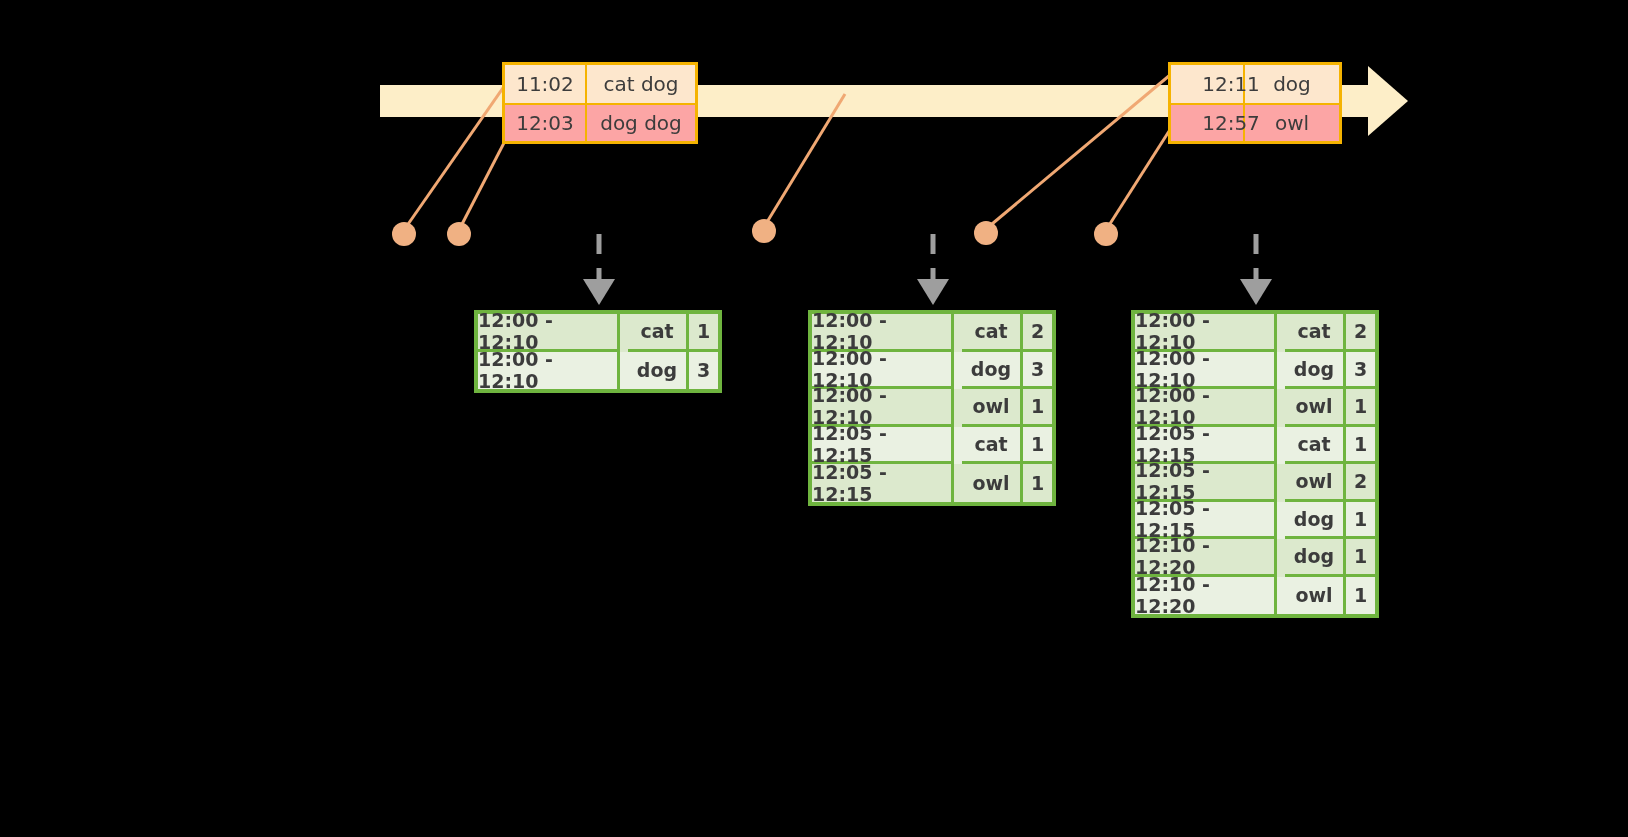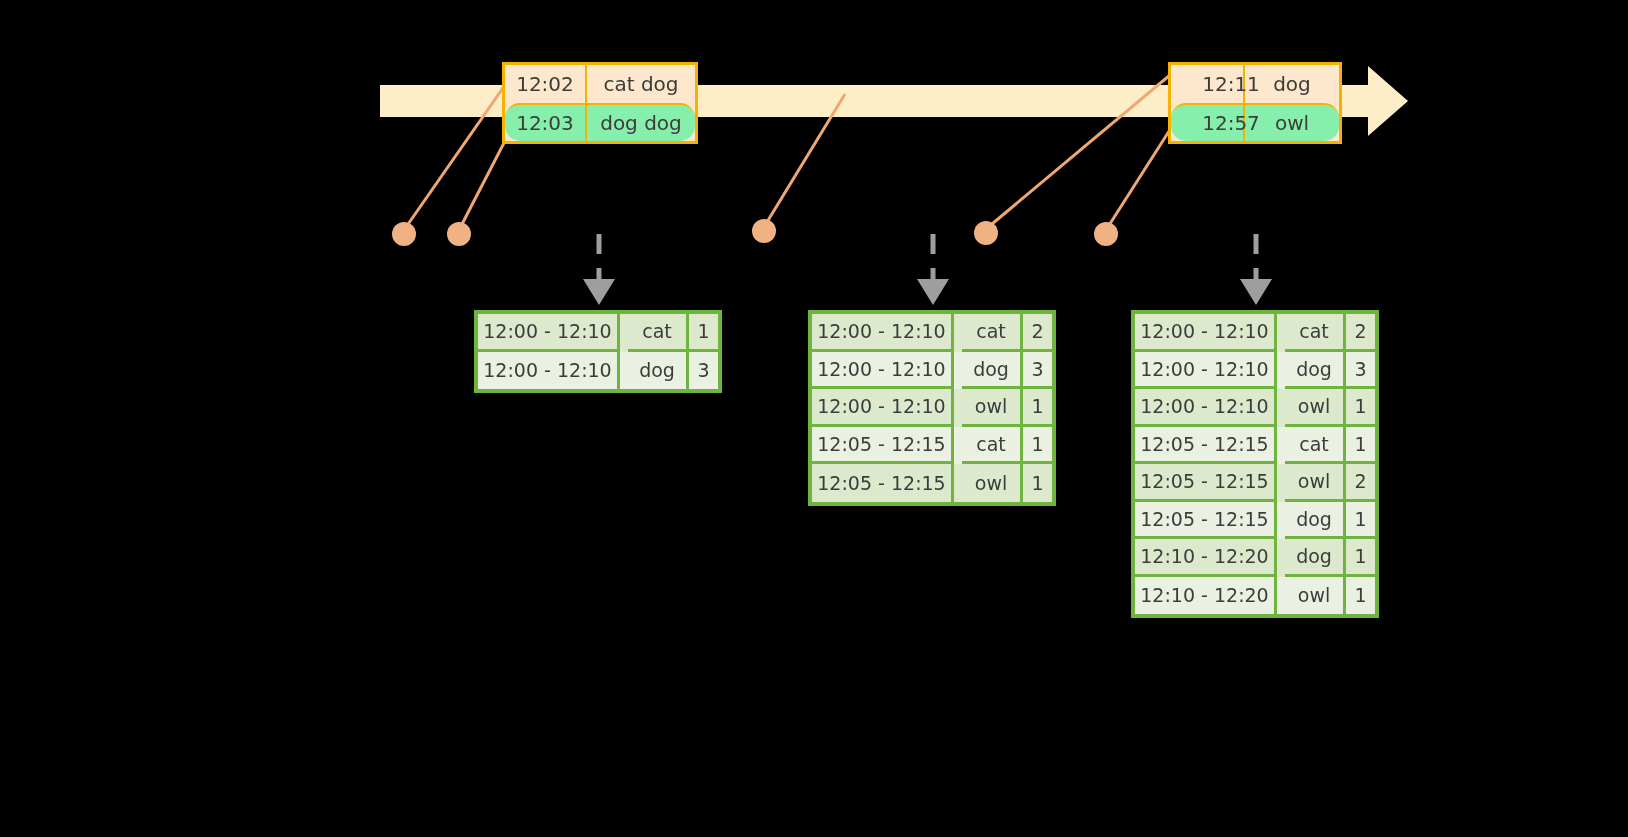--- a/index.html
+++ b/index.html
@@ -21,21 +21,21 @@
     border-left:40px solid #fdeec8;
   }
 
   
   .event-box{
     position:absolute;border:3px solid #f5b301;box-sizing:border-box;
     background:#fde7cd;
   }
   .ev-row{display:flex;height:38px;box-sizing:border-box;}
   .ev-row + .ev-row{border-top:2px solid #f5b301;}
-  .ev-row.alt{background:#86efac;border-radius:15px;}
+  .ev-row.alt{background:#fca5a5;}
   .ev-time{
     display:flex;align-items:center;justify-content:center;
     border-right:2px solid #f5b301;box-sizing:border-box;
     font-size:20px;color:#3c3c3c;
   }
   .ev-text{
     display:flex;align-items:center;justify-content:center;
     box-sizing:border-box;font-size:20px;color:#3c3c3c;flex:1;
   }
 
@@ -49,20 +49,21 @@
   
   .dot{
     position:absolute;width:24px;height:24px;border-radius:50%;
     background:#f0b183;
   }
 
   
   .result-table{
     position:absolute;border:4px solid #6fb43f;box-sizing:border-box;
     background:#d946ef;
+    font-weight:bold;
   }
   .rt-row{display:flex;height:37.5px;box-sizing:border-box;background:#dce9cd;}
   .rt-row.odd{background:#eaf1e2;}
   .rt-cell{
     display:flex;align-items:center;justify-content:center;
     box-sizing:border-box;font-size:19px;color:#3c3c3c;
     border-right:3px solid #6fb43f;border-bottom:3px solid #6fb43f;
   }
   .rt-row:last-child .rt-cell{border-bottom:none;}
   .rt-cell:last-child{border-right:none;}
@@ -103,21 +104,21 @@
         <polygon points="583,279 615,279 599,305" fill="#9e9e9e"></polygon>
         <line x1="933" y1="234" x2="933" y2="283" stroke="#9e9e9e" stroke-width="5" stroke-dasharray="20 14"></line>
         <polygon points="917,279 949,279 933,305" fill="#9e9e9e"></polygon>
         <line x1="1256" y1="234" x2="1256" y2="283" stroke="#9e9e9e" stroke-width="5" stroke-dasharray="20 14"></line>
         <polygon points="1240,279 1272,279 1256,305" fill="#9e9e9e"></polygon>
       </g>
   </svg>
 
   <div class="event-box" id="event-box-1">
     <div class="ev-row">
-      <div class="ev-time">12:02</div>
+      <div class="ev-time">11:02</div>
       <div class="ev-text">cat dog</div>
     </div>
     <div class="ev-row alt">
       <div class="ev-time">12:03</div>
       <div class="ev-text">dog dog</div>
     </div>
   </div>
 
 
   <div class="event-box" id="event-box-3">

